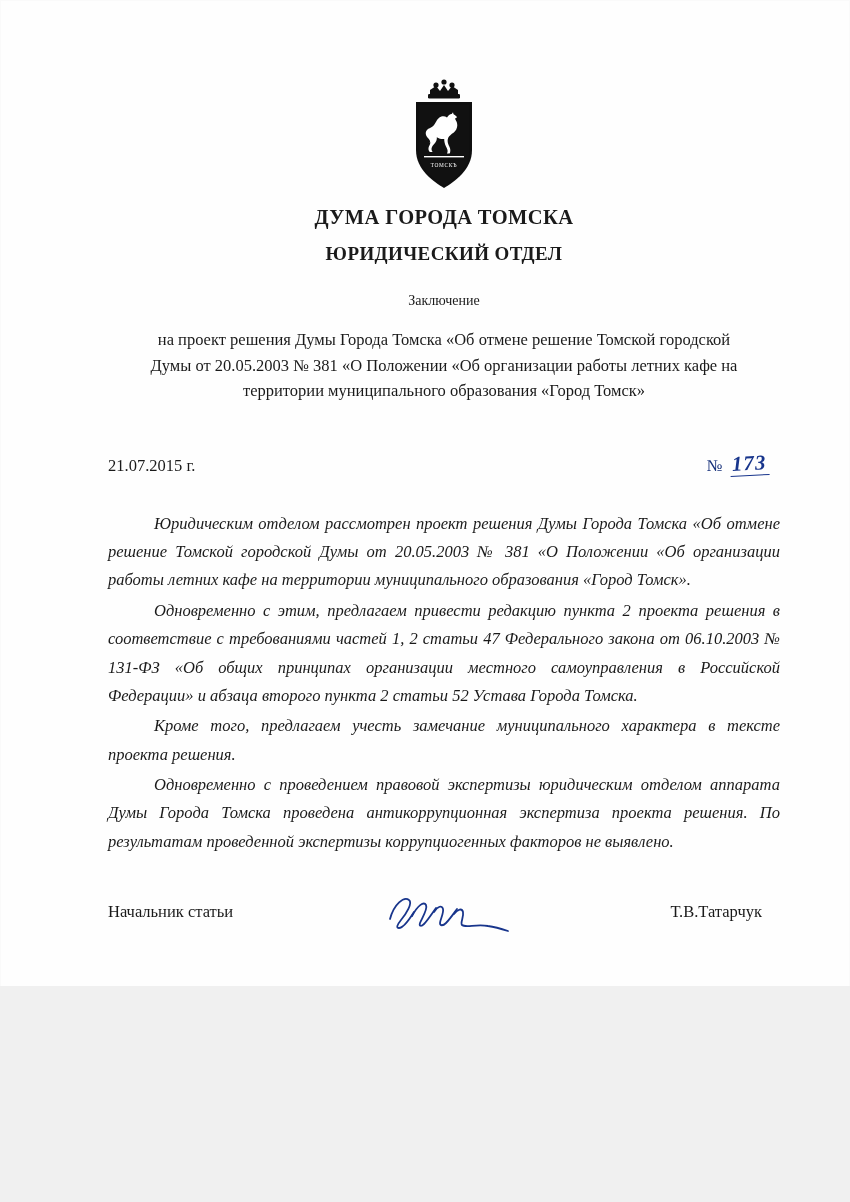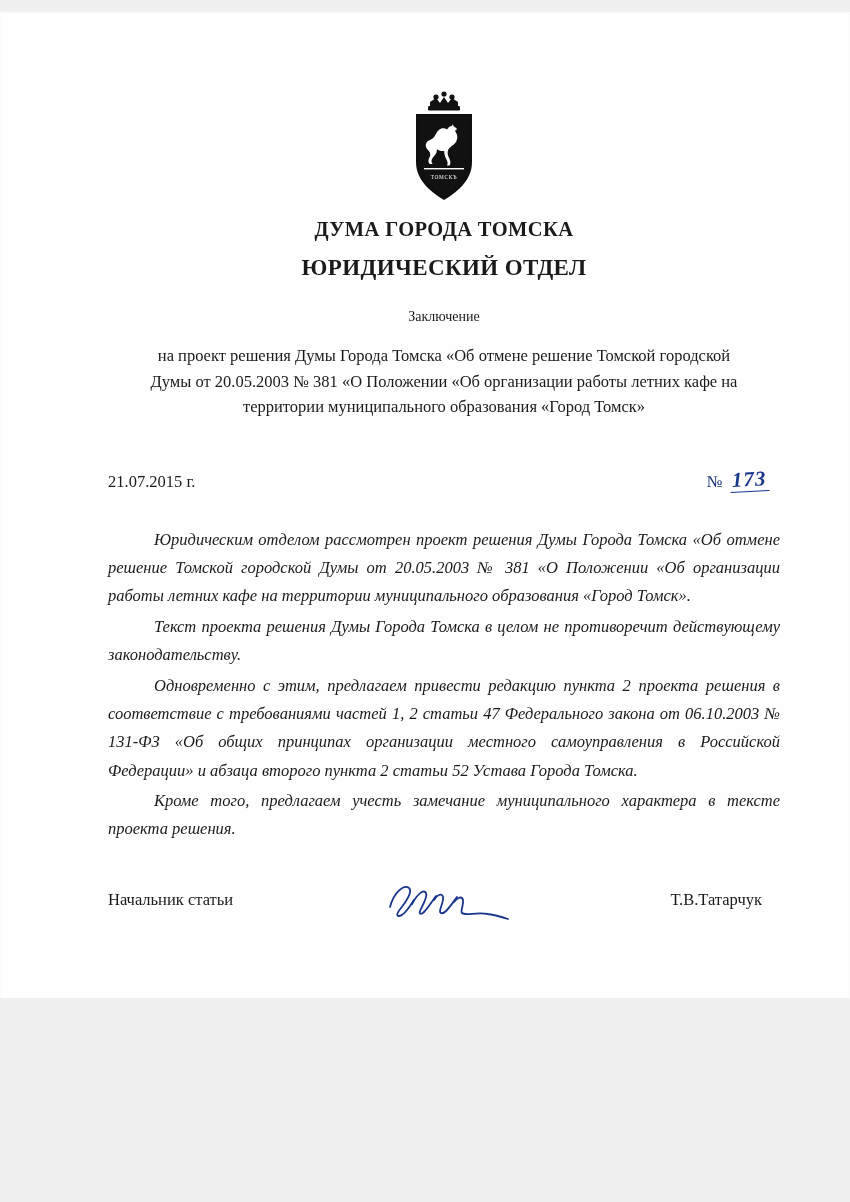--- a/index.html
+++ b/index.html
@@ -4,21 +4,21 @@
 <style>
   html, body {
     margin: 0;
     padding: 0;
     background: #f0f0f0;
   }
   .page {
     position: relative;
     width: 850px;
     height: 986px;
-    margin: 12px auto;
+    margin: 0 auto;
     background: #be185d;
     font-family: "Liberation Serif", "DejaVu Serif", serif;
     color: #1a1a1a;
     overflow: hidden;
   }
   .sheet {
     position: absolute;
     left: 0;
     top: 0;
     width: 850px;
@@ -49,21 +49,21 @@
   .org-title {
     text-align: center;
     font-weight: bold;
     font-size: 20.5px;
     letter-spacing: 0.4px;
     margin: 2px 0 0 0;
   }
   .dept-title {
     text-align: center;
     font-weight: bold;
-    font-size: 23px;
+    font-size: 19px;
     letter-spacing: 0.4px;
     margin: 14px 0 0 0;
   }
   .doc-kind {
     text-align: center;
     font-size: 14px;
     margin: 28px 0 0 0;
   }
   .subject {
     text-align: center;
@@ -183,23 +183,23 @@
       <div class="meta-row">
         <div class="meta-date">21.07.2015 г.</div>
         <div class="meta-number">
           <span class="no-sign">№</span>
           <span class="no-value">173</span>
         </div>
       </div>
 
       <div class="body">
         <p>Юридическим отделом рассмотрен проект решения Думы Города Томска «Об отмене решение Томской городской Думы от 20.05.2003 № 381 «О Положении «Об организации работы летних кафе на территории муниципального образования «Город Томск».</p>
-        <p>Текст проекта решения Думы Города Томска в целом не противоречит действующему законодательству.</p>
         <p>Одновременно с этим, предлагаем привести редакцию пункта 2 проекта решения в соответствие с требованиями частей 1, 2 статьи 47 Федерального закона от 06.10.2003 № 131-ФЗ «Об общих принципах организации местного самоуправления в Российской Федерации» и абзаца второго пункта 2 статьи 52 Устава Города Томска.</p>
         <p>Кроме того, предлагаем учесть замечание муниципального характера в тексте проекта решения.</p>
+        <p>Одновременно с проведением правовой экспертизы юридическим отделом аппарата Думы Города Томска проведена антикоррупционная экспертиза проекта решения. По результатам проведенной экспертизы коррупциогенных факторов не выявлено.</p>
       </div>
 
       <div class="sign-row">
         <div class="sign-title">Начальник статьи</div>
         <svg class="signature-mark" viewBox="0 0 150 46" aria-hidden="true">
           <g fill="none" stroke="#18358c" stroke-width="1.8" stroke-linecap="round" stroke-linejoin="round">
             <path d="M6 27 C10 12 20 4 25 8 C29 11 22 22 17 28 C13 33 12 36 15 36 C19 36 25 28 30 20"></path>
             <path d="M28 24 C34 13 40 9 42 13 C44 17 38 26 36 31 C35 34 37 35 40 32 C44 28 49 20 52 16"></path>
             <path d="M50 20 C54 14 58 13 59 17 C60 21 56 28 56 31 C56 34 59 34 62 31 C66 27 70 21 73 17"></path>
             <path d="M70 22 C74 17 78 16 79 20 C80 25 76 31 78 33 C81 36 92 32 104 34 C112 35 118 37 124 39"></path>

